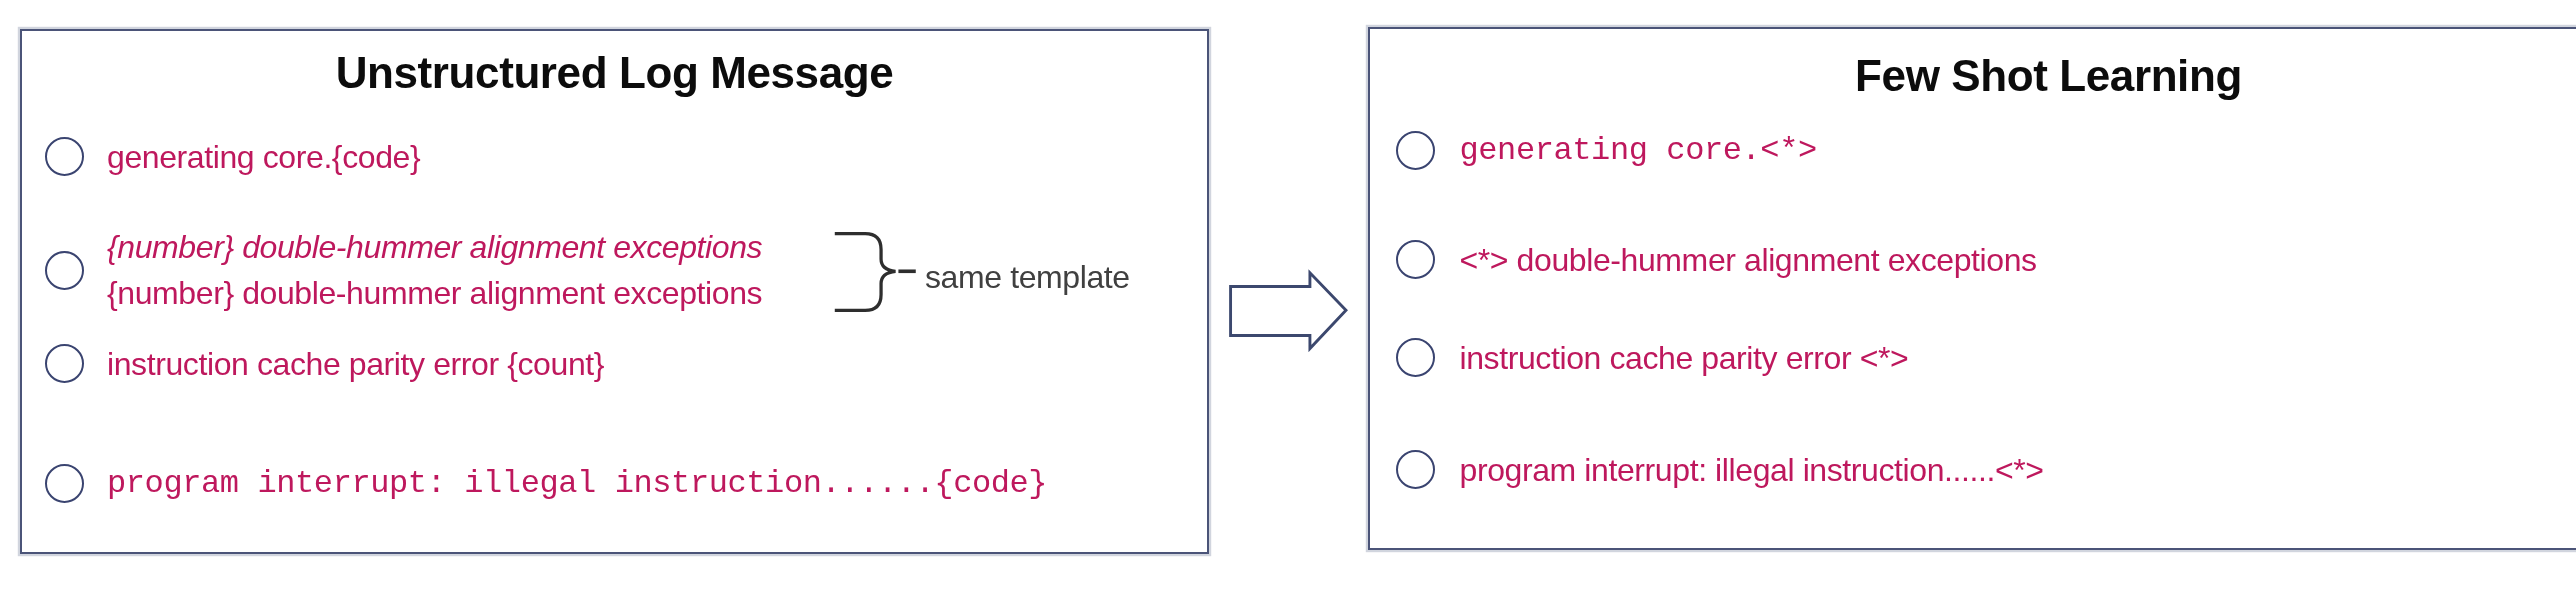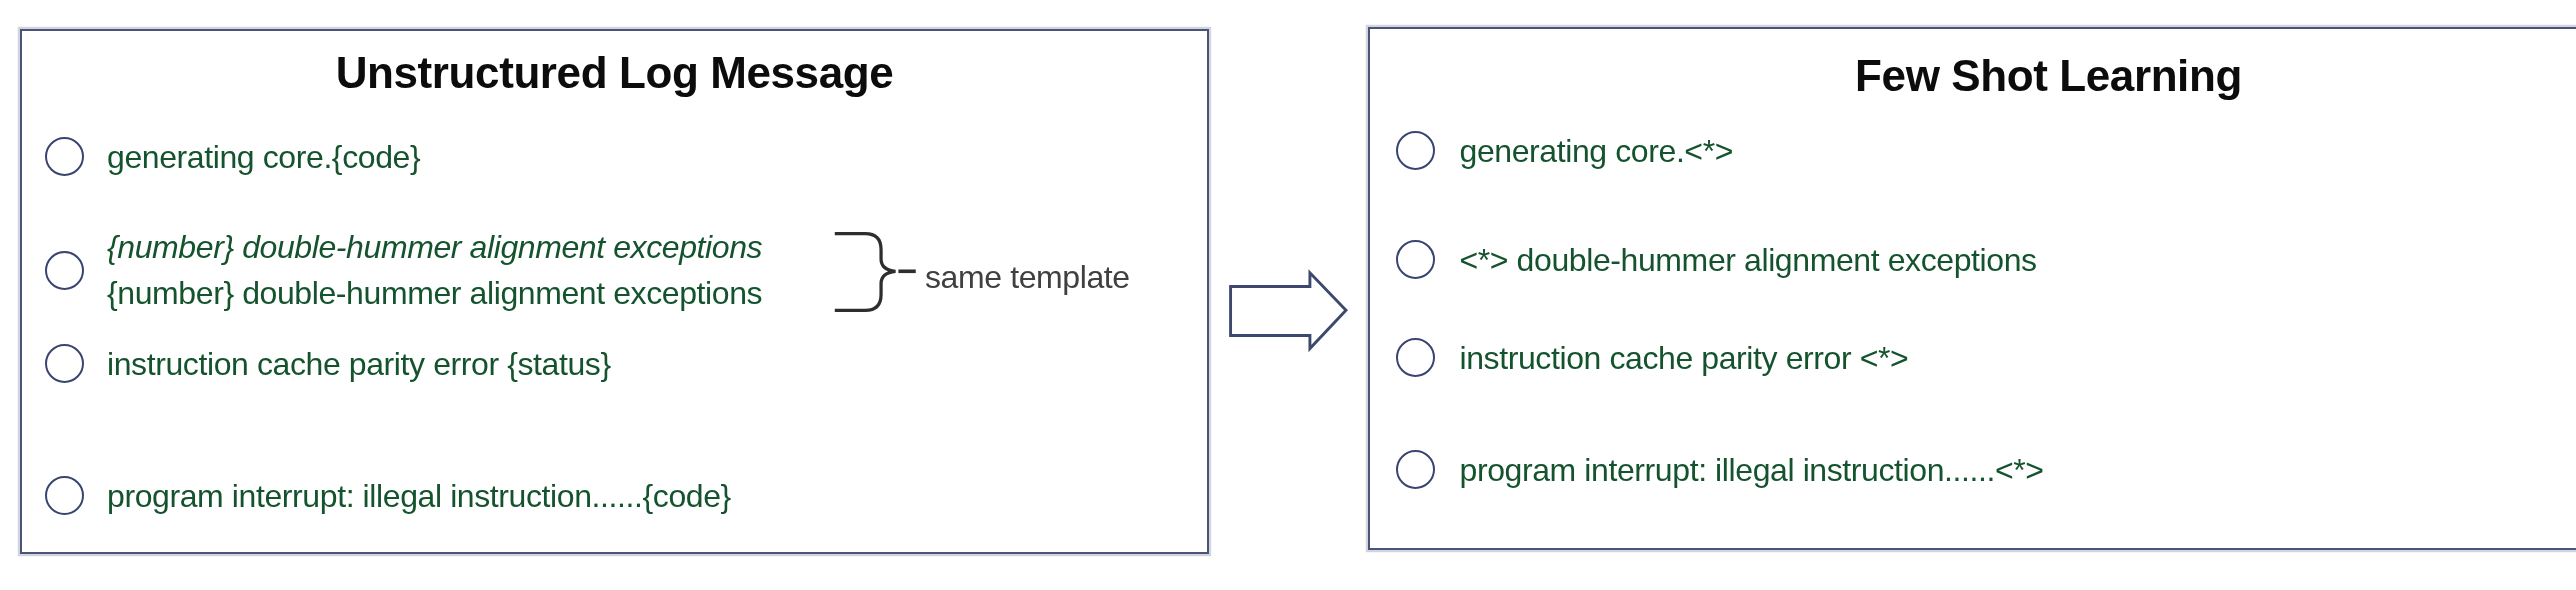--- a/index.html
+++ b/index.html
@@ -44,34 +44,34 @@
   .bullet {
     flex: 0 0 auto;
     width: 39px; height: 39px;
     border: 2.9px solid #3a4470;
     border-radius: 50%;
     background: #ffffff;
   }
   .row-text {
     font-size: 32px;
     letter-spacing: -0.4px;
-    color: #14532d;
+    color: #be185d;
     line-height: 46px;
   }
   #left-panel  .row { left: 23px; }
   #left-panel  .row .row-text  { margin-left: 23px; }
   #right-panel .row { left: 26px; }
   #right-panel .row .row-text  { margin-left: 24.5px; }
 
   #lrow1 { top: 103px; }
   #lrow2 { top: 193px; }
   #lrow3 { top: 310px; }
-  #lrow4 { top: 442px; }
+  #lrow4 { top: 430px; font-family: Liberation Mono, monospace; }
 
-  #rrow1 { top: 99px; }
+  #rrow1 { top: 99px; font-family: Liberation Mono, monospace; }
   #rrow2 { top: 208px; }
   #rrow3 { top: 306px; }
   #rrow4 { top: 418px; text-align: center; }
 
   #brace-svg {
     position: absolute;
     left: 829px; top: 225px;
     width: 94px; height: 94px;
   }
   #same-template-label {
@@ -105,21 +105,21 @@
     <div id="lrow2" class="row multiline">
       <span class="bullet"></span>
       <span class="row-text">
         <span style="display:block;font-style:italic;">{number} double-hummer alignment exceptions</span>
         <span style="display:block;">{number} double-hummer alignment exceptions</span>
       </span>
     </div>
 
     <div id="lrow3" class="row">
       <span class="bullet"></span>
-      <span class="row-text">instruction cache parity error {status}</span>
+      <span class="row-text">instruction cache parity error {count}</span>
     </div>
 
     <div id="lrow4" class="row">
       <span class="bullet"></span>
       <span class="row-text">program interrupt: illegal instruction......{code}</span>
     </div>
   </div>
 
   <svg id="brace-svg" viewBox="0 0 130 130" aria-hidden="true">
     <path d="M 8 12 H 50 Q 72 12 72 34 V 47 Q 72 62 92 64 Q 72 66 72 81 V 96 Q 72 118 50 118 H 8" fill="none" stroke="#2e2e2e" stroke-width="4.5"></path>

